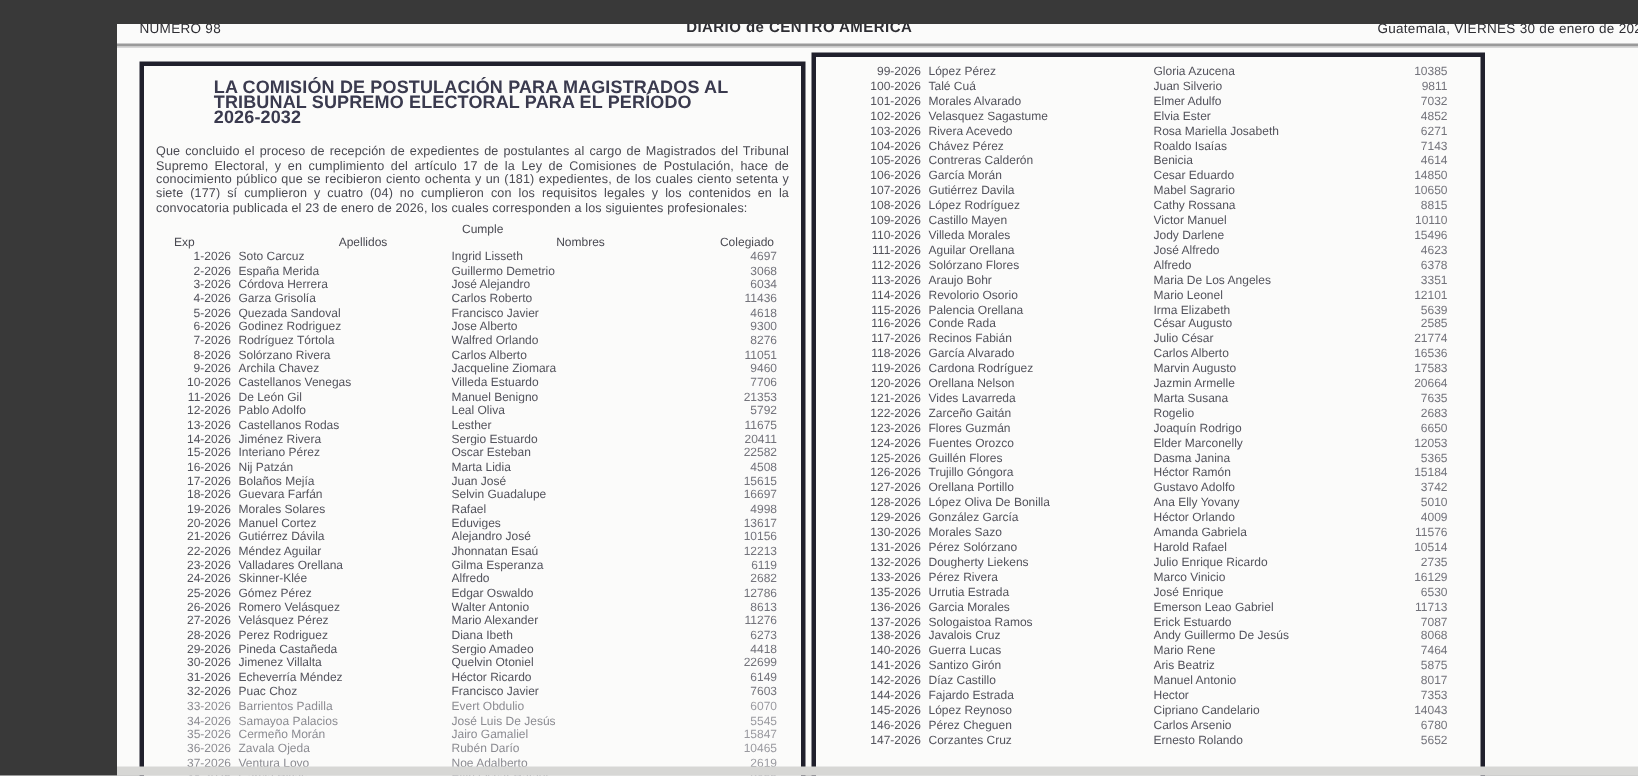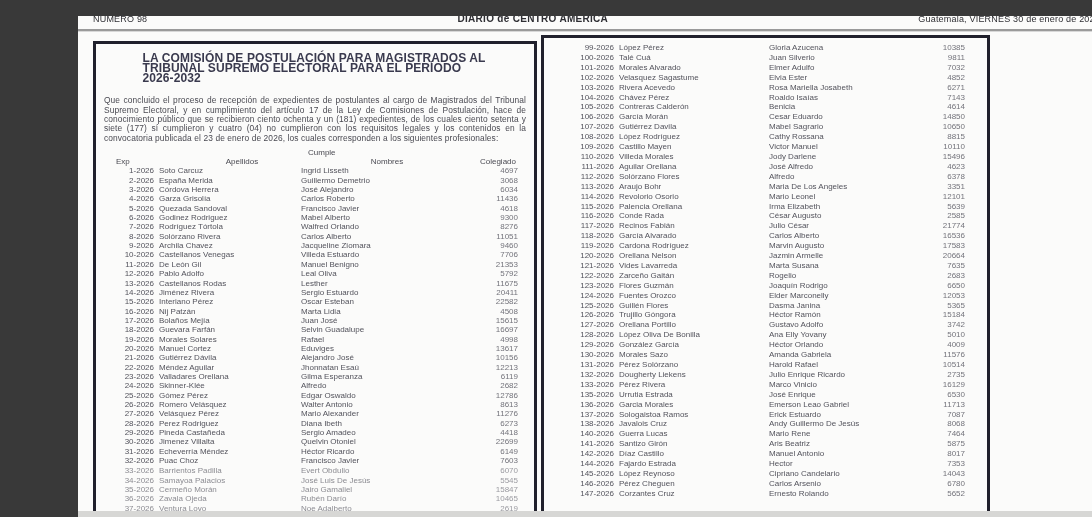--- a/index.html
+++ b/index.html
@@ -118,21 +118,21 @@
             <div class="row">
               <span class="c-exp">5-2026</span>
               <span class="c-ape">Quezada Sandoval</span>
               <span class="c-nom">Francisco Javier</span>
               <span class="c-col">4618</span>
             </div>
 
             <div class="row">
               <span class="c-exp">6-2026</span>
               <span class="c-ape">Godinez Rodriguez</span>
-              <span class="c-nom">Mabel Alberto</span>
+              <span class="c-nom">Jose Alberto</span>
               <span class="c-col">9300</span>
             </div>
 
             <div class="row">
               <span class="c-exp">7-2026</span>
               <span class="c-ape">Rodríguez Tórtola</span>
               <span class="c-nom">Walfred Orlando</span>
               <span class="c-col">8276</span>
             </div>
 

